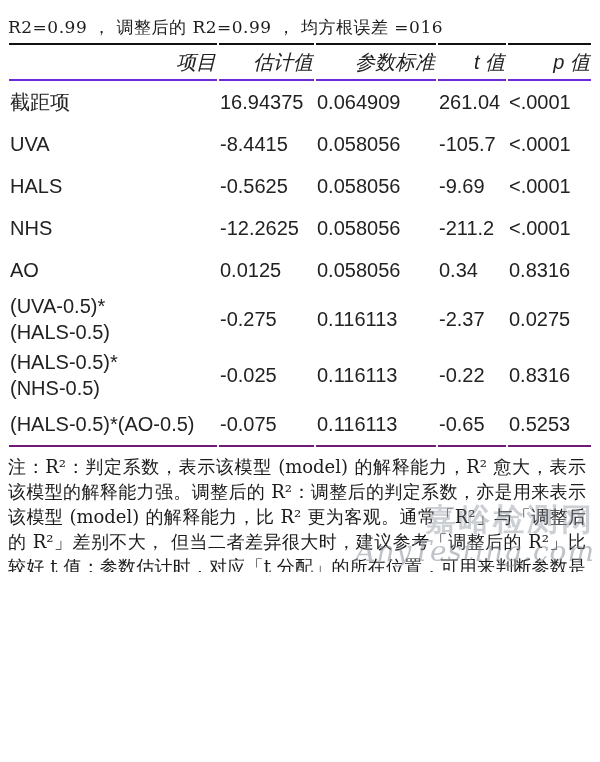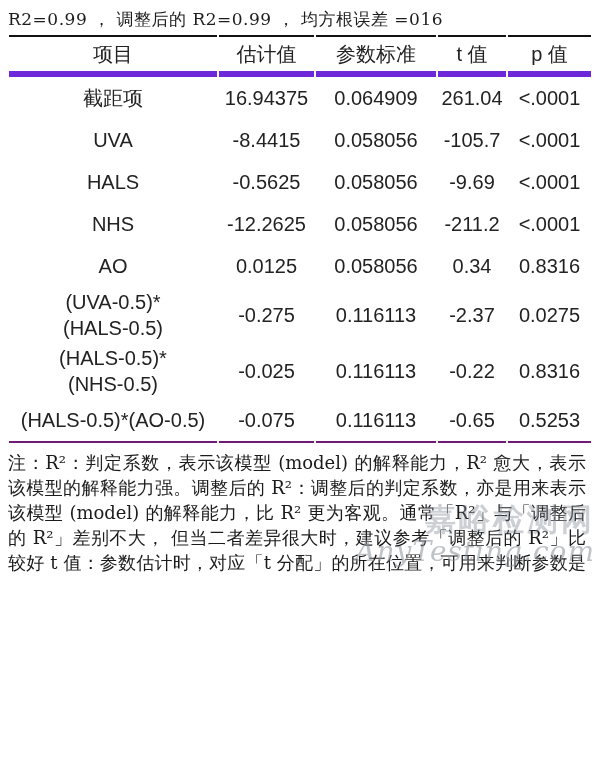--- a/index.html
+++ b/index.html
@@ -1,21 +1,21 @@
 <!DOCTYPE html>
 <html><head>
 <meta charset="utf-8">
 <style>
   html, body { margin: 0; padding: 0; background: #ffffff; }
   .page {
     position: relative;
     width: 600px;
     height: 572px;
     box-sizing: border-box;
-    padding: 4px 7px 0 7px;
+    padding: 12px 7px 0 7px;
     background: #ffffff;
     color: #1d1d1d;
     font-family: "Liberation Sans", sans-serif;
     overflow: hidden;
   }
   .summary {
     font-family: "DejaVu Serif", serif;
     font-size: 17px;
     line-height: 24px;
     margin: 3px 0 4px 1px;
@@ -30,29 +30,29 @@
     font-size: 20px;
     color: #222222;
   }
   col.c-item { width: 208px; }
   col.c-est  { width: 95px; }
   col.c-std  { width: 120px; }
   col.c-t    { width: 68px; }
   col.c-p    { width: 83px; }
   table.stats th {
     font-weight: 400;
-    text-align: center;
+    text-align: right;
     vertical-align: middle;
     height: 32px;
     border-top: 2px solid #111111;
-    border-bottom: 6px solid #6d28d9;
+    border-bottom: 2px solid #6d28d9;
     overflow: hidden;
+    font-style: italic;
   }
   table.stats td {
-    text-align: center;
     vertical-align: middle;
     overflow: hidden;
   }
   tr.single td { height: 40px; }
   tr.double td { height: 54px; }
   tbody tr:last-child td { border-bottom: 2px solid #701a75; }
   td.item-cell .wrap {
     display: inline-block;
     max-width: 160px;
     line-height: 26px;

